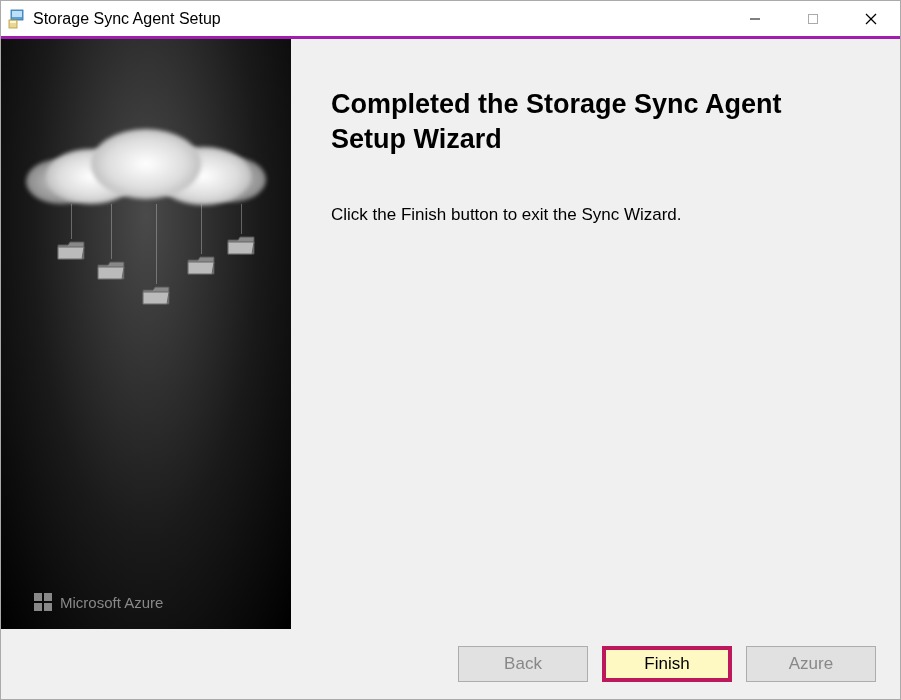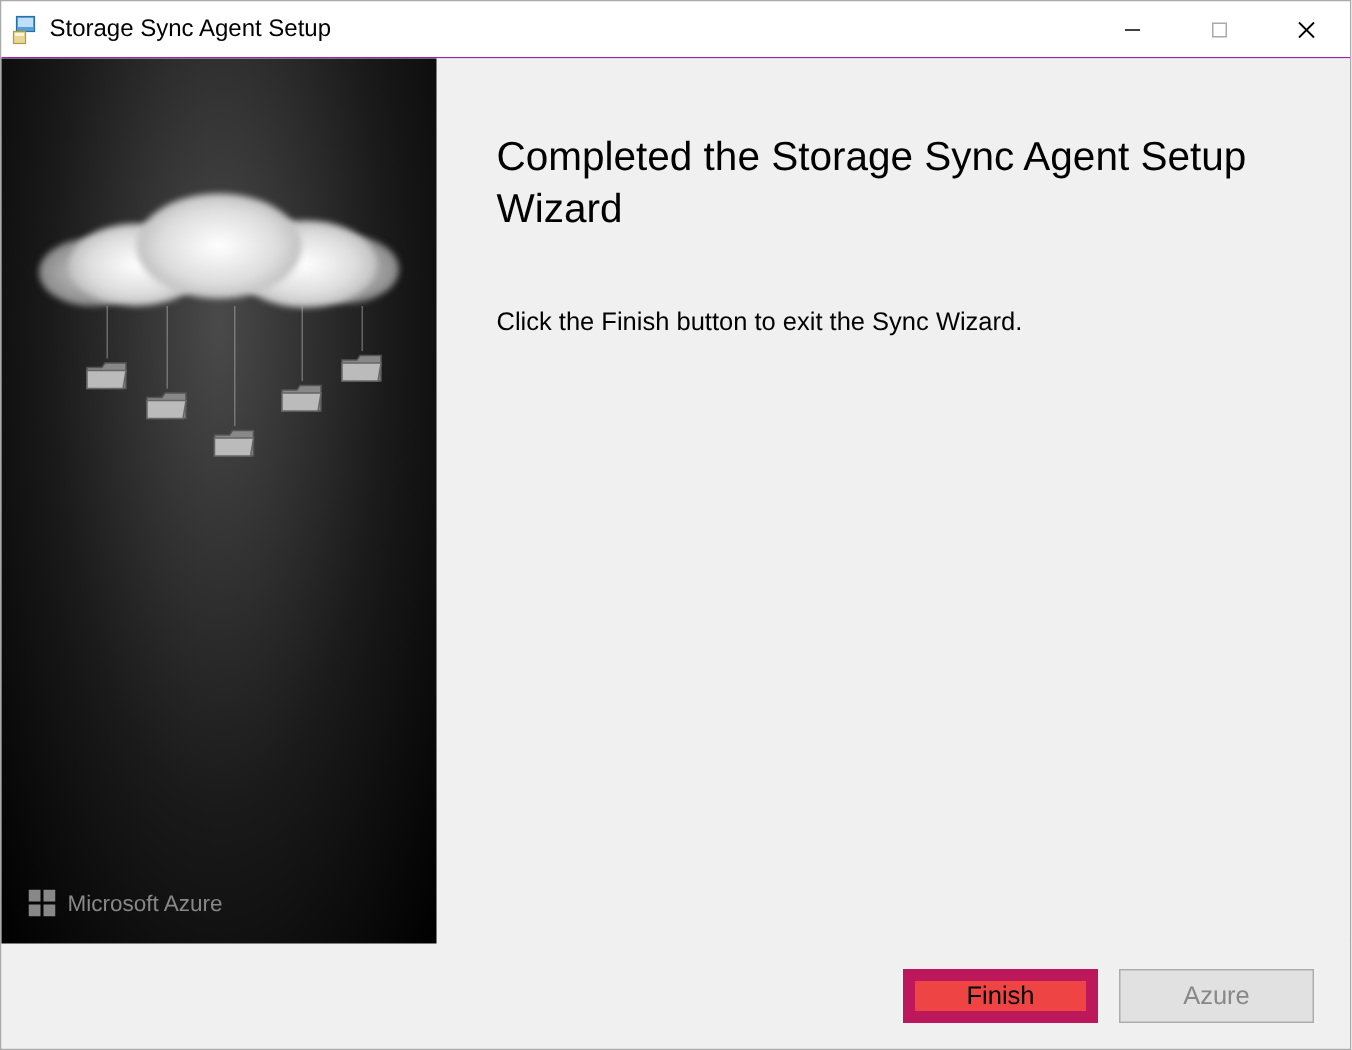--- a/index.html
+++ b/index.html
@@ -20,21 +20,21 @@
       display: flex;
       flex-direction: column;
       border: 1px solid #aaa;
       background: #fff;
     }
     .titlebar {
       height: 38px;
       display: flex;
       align-items: center;
       background: #fff;
-      border-bottom: 1px solid #a21caf;
+      border-bottom: 3px solid #a21caf;
       padding-left: 6px;
     }
     .titlebar .app-icon {
       width: 20px;
       height: 20px;
       margin-right: 6px;
       display: flex;
       align-items: center;
       justify-content: center;
     }
@@ -121,39 +121,39 @@
     .fh2 .hang-line { height: 55px; }
     .fh3 { left: 115px; top: 0; }
     .fh3 .hang-line { height: 80px; }
     .fh4 { left: 160px; top: 0; }
     .fh4 .hang-line { height: 50px; }
     .fh5 { left: 200px; top: 0; }
     .fh5 .hang-line { height: 30px; }
     .azure-brand {
       position: absolute;
       bottom: 18px;
-      left: 18px;
+      left: 33px;
       display: flex;
       align-items: center;
       color: #888;
       font-size: 15px;
     }
     .azure-brand .win-icon {
       width: 18px;
       height: 18px;
       margin-right: 8px;
     }
     .main-panel {
       flex: 1;
       padding: 48px 40px 20px 40px;
       background: #f0f0f0;
     }
     .main-panel h1 {
       font-size: 27px;
-      font-weight: 400;
+      font-weight: 700;
       color: #000;
       line-height: 1.3;
       margin-bottom: 48px;
     }
     .main-panel p {
       font-size: 17px;
       color: #000;
     }
     .button-bar {
       height: 70px;
@@ -172,22 +172,22 @@
       background: #e1e1e1;
       border: 1px solid #adadad;
       color: #000;
       cursor: pointer;
     }
     .btn.disabled {
       color: #888;
       cursor: default;
     }
     .btn.default {
-      border: 8px solid #be185d;
-      background: #ef4444;
+      border: 4px solid #be185d;
+      background: #fef9c3;
     }
   </style>
 </head>
 <body>
 
 <div class="window">
 
   <div class="titlebar">
     <span class="app-icon">
       <svg viewBox="0 0 20 20" width="20" height="20">
@@ -279,17 +279,18 @@
       </div>
     </div>
 
     <div class="main-panel">
       <h1>Completed the Storage Sync Agent Setup Wizard</h1>
       <p>Click the Finish button to exit the Sync Wizard.</p>
     </div>
   </div>
 
   <div class="button-bar">
+    <button class="btn disabled">Back</button>
     <button class="btn default">Finish</button>
     <button class="btn disabled">Azure</button>
   </div>
 
 </div>
 
 </body></html>

